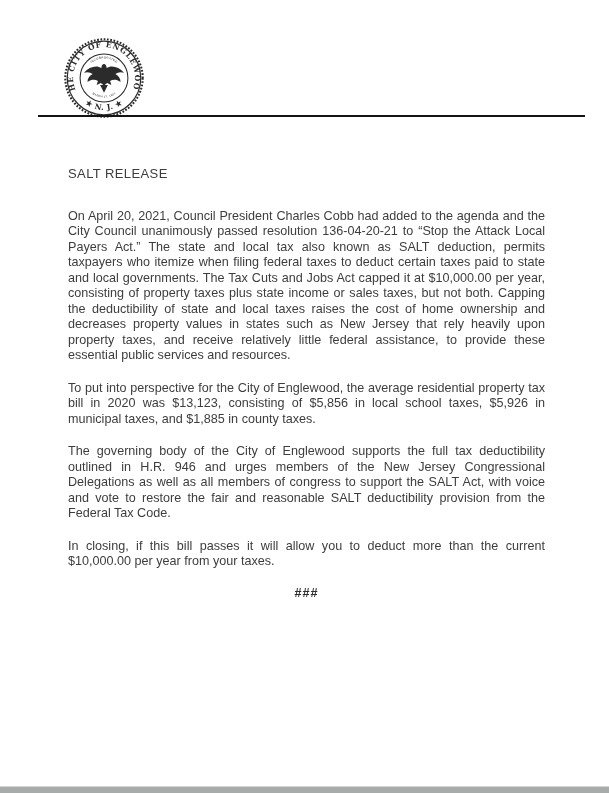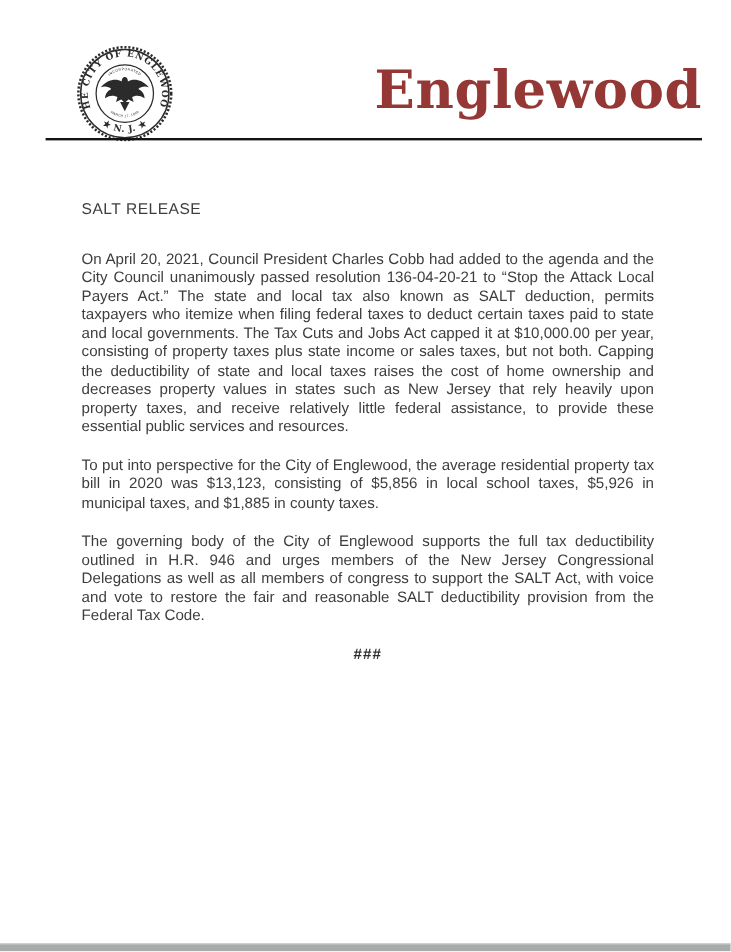--- a/index.html
+++ b/index.html
@@ -126,33 +126,33 @@
                C 10,1.5 14.5,1.5 19,4.5
                C 19,1 17,-2.5 13,-4.5
                C 15.5,-6.5 19,-7.5 23,-6
                C 17,-13.5 8,-15 3,-11.5
                C 3,-14 1.8,-16 0,-16 Z"></path>
       <path d="M -4.5,8 L 0,17 L 4.5,8 Z"></path>
       <rect x="-3.2" y="1.5" width="6.4" height="5.2" rx="1"></rect>
     </g>
   </svg>
 
-  <div class="brand-title">Englewood</div>
 
   <div class="rule"></div>
 
 
   <div class="content">
     <h1 class="pr-heading">SALT RELEASE</h1>
 
     <p class="body-para">On April 20, 2021, Council President Charles Cobb had added to the agenda and the City Council unanimously passed resolution 136-04-20-21 to “Stop the Attack Local Payers Act.”  The state and local tax also known as SALT deduction, permits taxpayers who itemize when filing federal taxes to deduct certain taxes paid to state and local governments. The Tax Cuts and Jobs Act capped it at $10,000.00 per year, consisting of property taxes plus state income or sales taxes, but not both. Capping the deductibility of state and local taxes raises the cost of home ownership and decreases property values in states such as New Jersey that rely heavily upon property taxes, and receive relatively little federal assistance, to provide these essential public services and resources.</p>
 
     <p class="body-para">To put into perspective for the City of Englewood, the average residential property tax bill in 2020 was $13,123, consisting of $5,856 in local school taxes, $5,926 in municipal taxes, and $1,885 in county taxes.</p>
 
     <p class="body-para">The governing body of the City of Englewood supports the full tax deductibility outlined in H.R. 946 and urges members of the New Jersey Congressional Delegations as well as all members of congress to support the SALT Act, with voice and vote to restore the fair and reasonable SALT deductibility provision from the Federal Tax Code.</p>
 
+    <p class="body-para">In closing, if this bill passes it will allow you to deduct more than the current $10,000.00 per year from your taxes.</p>
 
     <div class="end-mark">###</div>
   </div>
 
   <div class="bottom-edge"></div>
 
 </div>
 
 </body></html>

